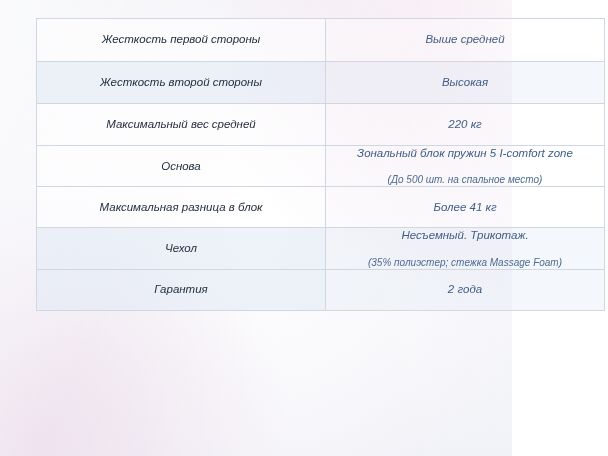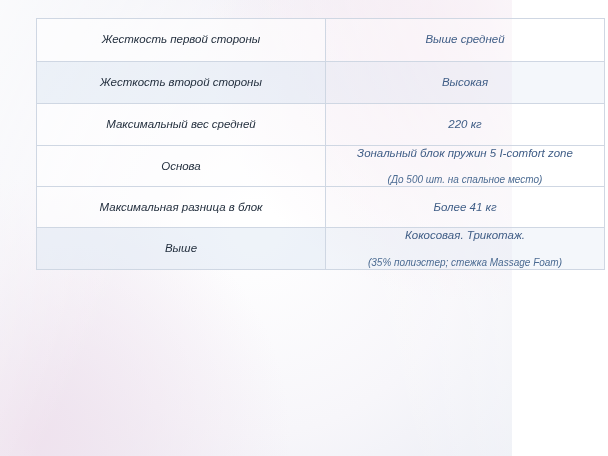--- a/index.html
+++ b/index.html
@@ -120,25 +120,31 @@
 
 
         <tr style="height:41px">
           <td class="param">Максимальная разница в блок</td>
           <td class="value">
             <span class="val-main">Более 41 кг</span>
           </td>
         </tr>
 
         <tr class="r-alt" style="height:41px">
-          <td class="param">Выше</td>
+          <td class="param">Чехол</td>
           <td class="value">
-            <span class="val-main">Кокосовая. Трикотаж.</span>
+            <span class="val-main">Несъемный. Трикотаж.</span>
             <span class="sub">(35% полиэстер; стежка Massage Foam)</span>
           </td>
         </tr>
 
 
+        <tr class="r-alt" style="height:41px">
+          <td class="param">Гарантия</td>
+          <td class="value">
+            <span class="val-main">2 года</span>
+          </td>
+        </tr>
 
       </tbody>
     </table>
   </div>
 </div>
 
 </body></html>

